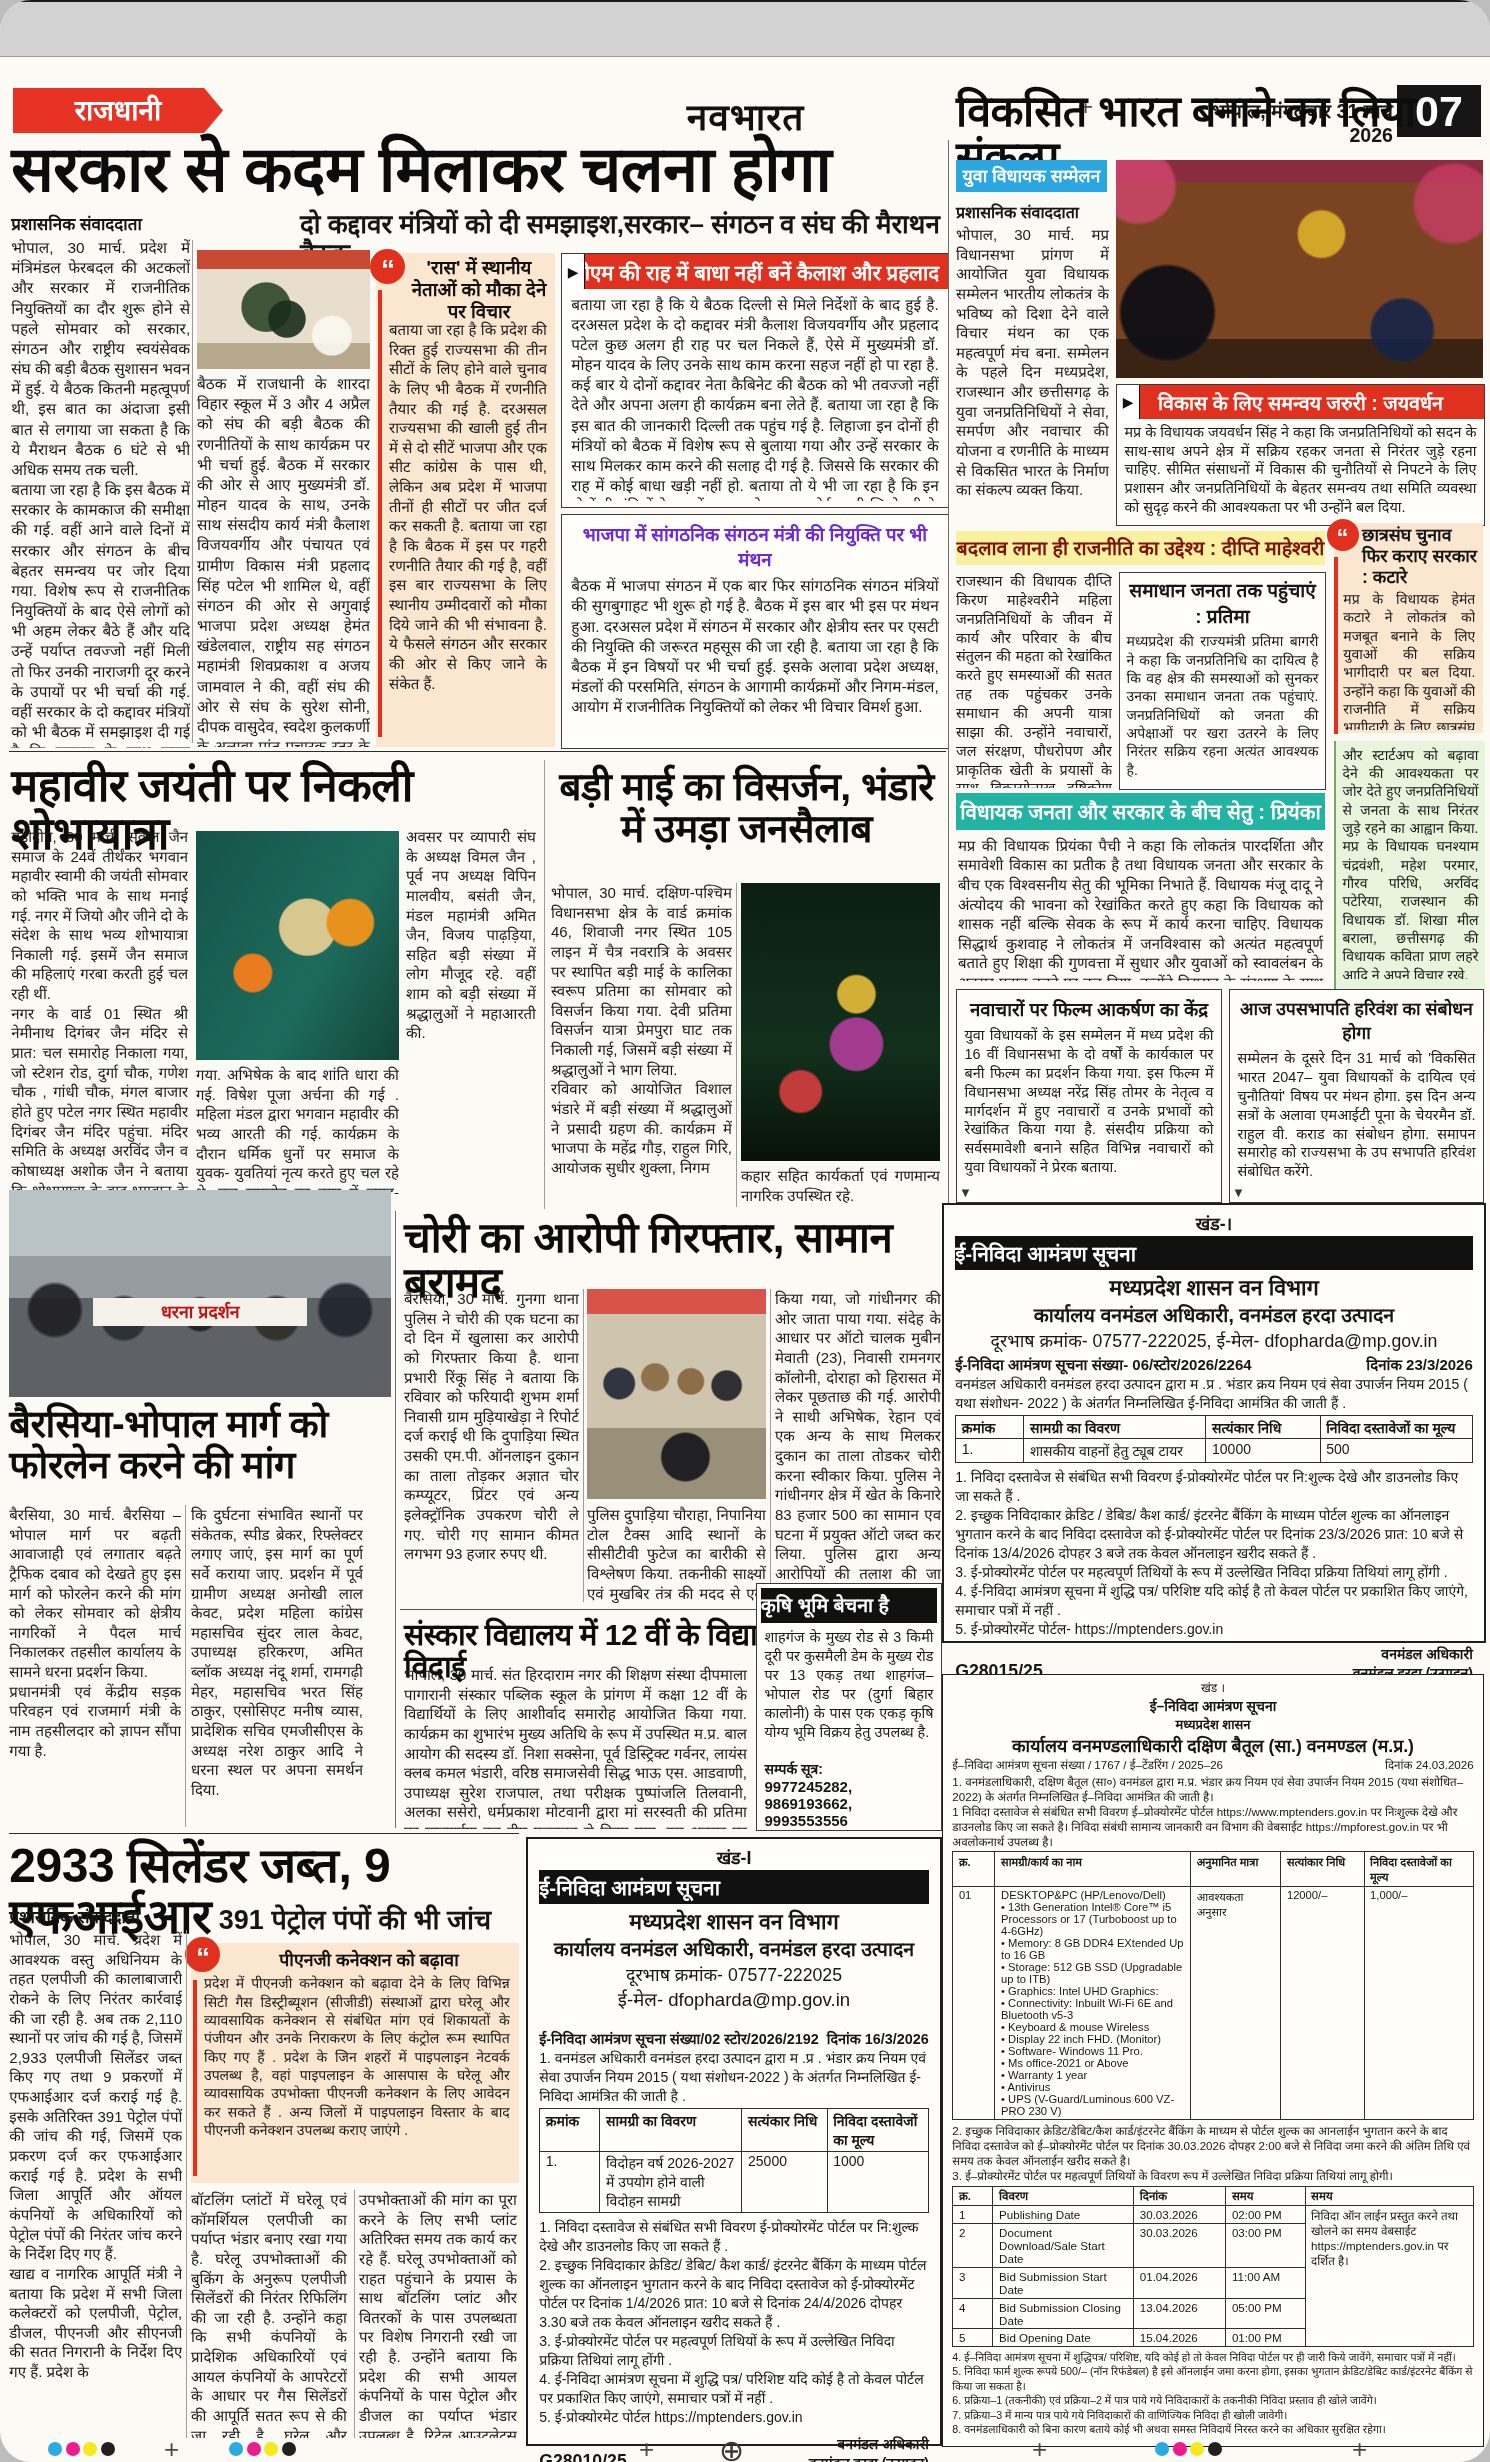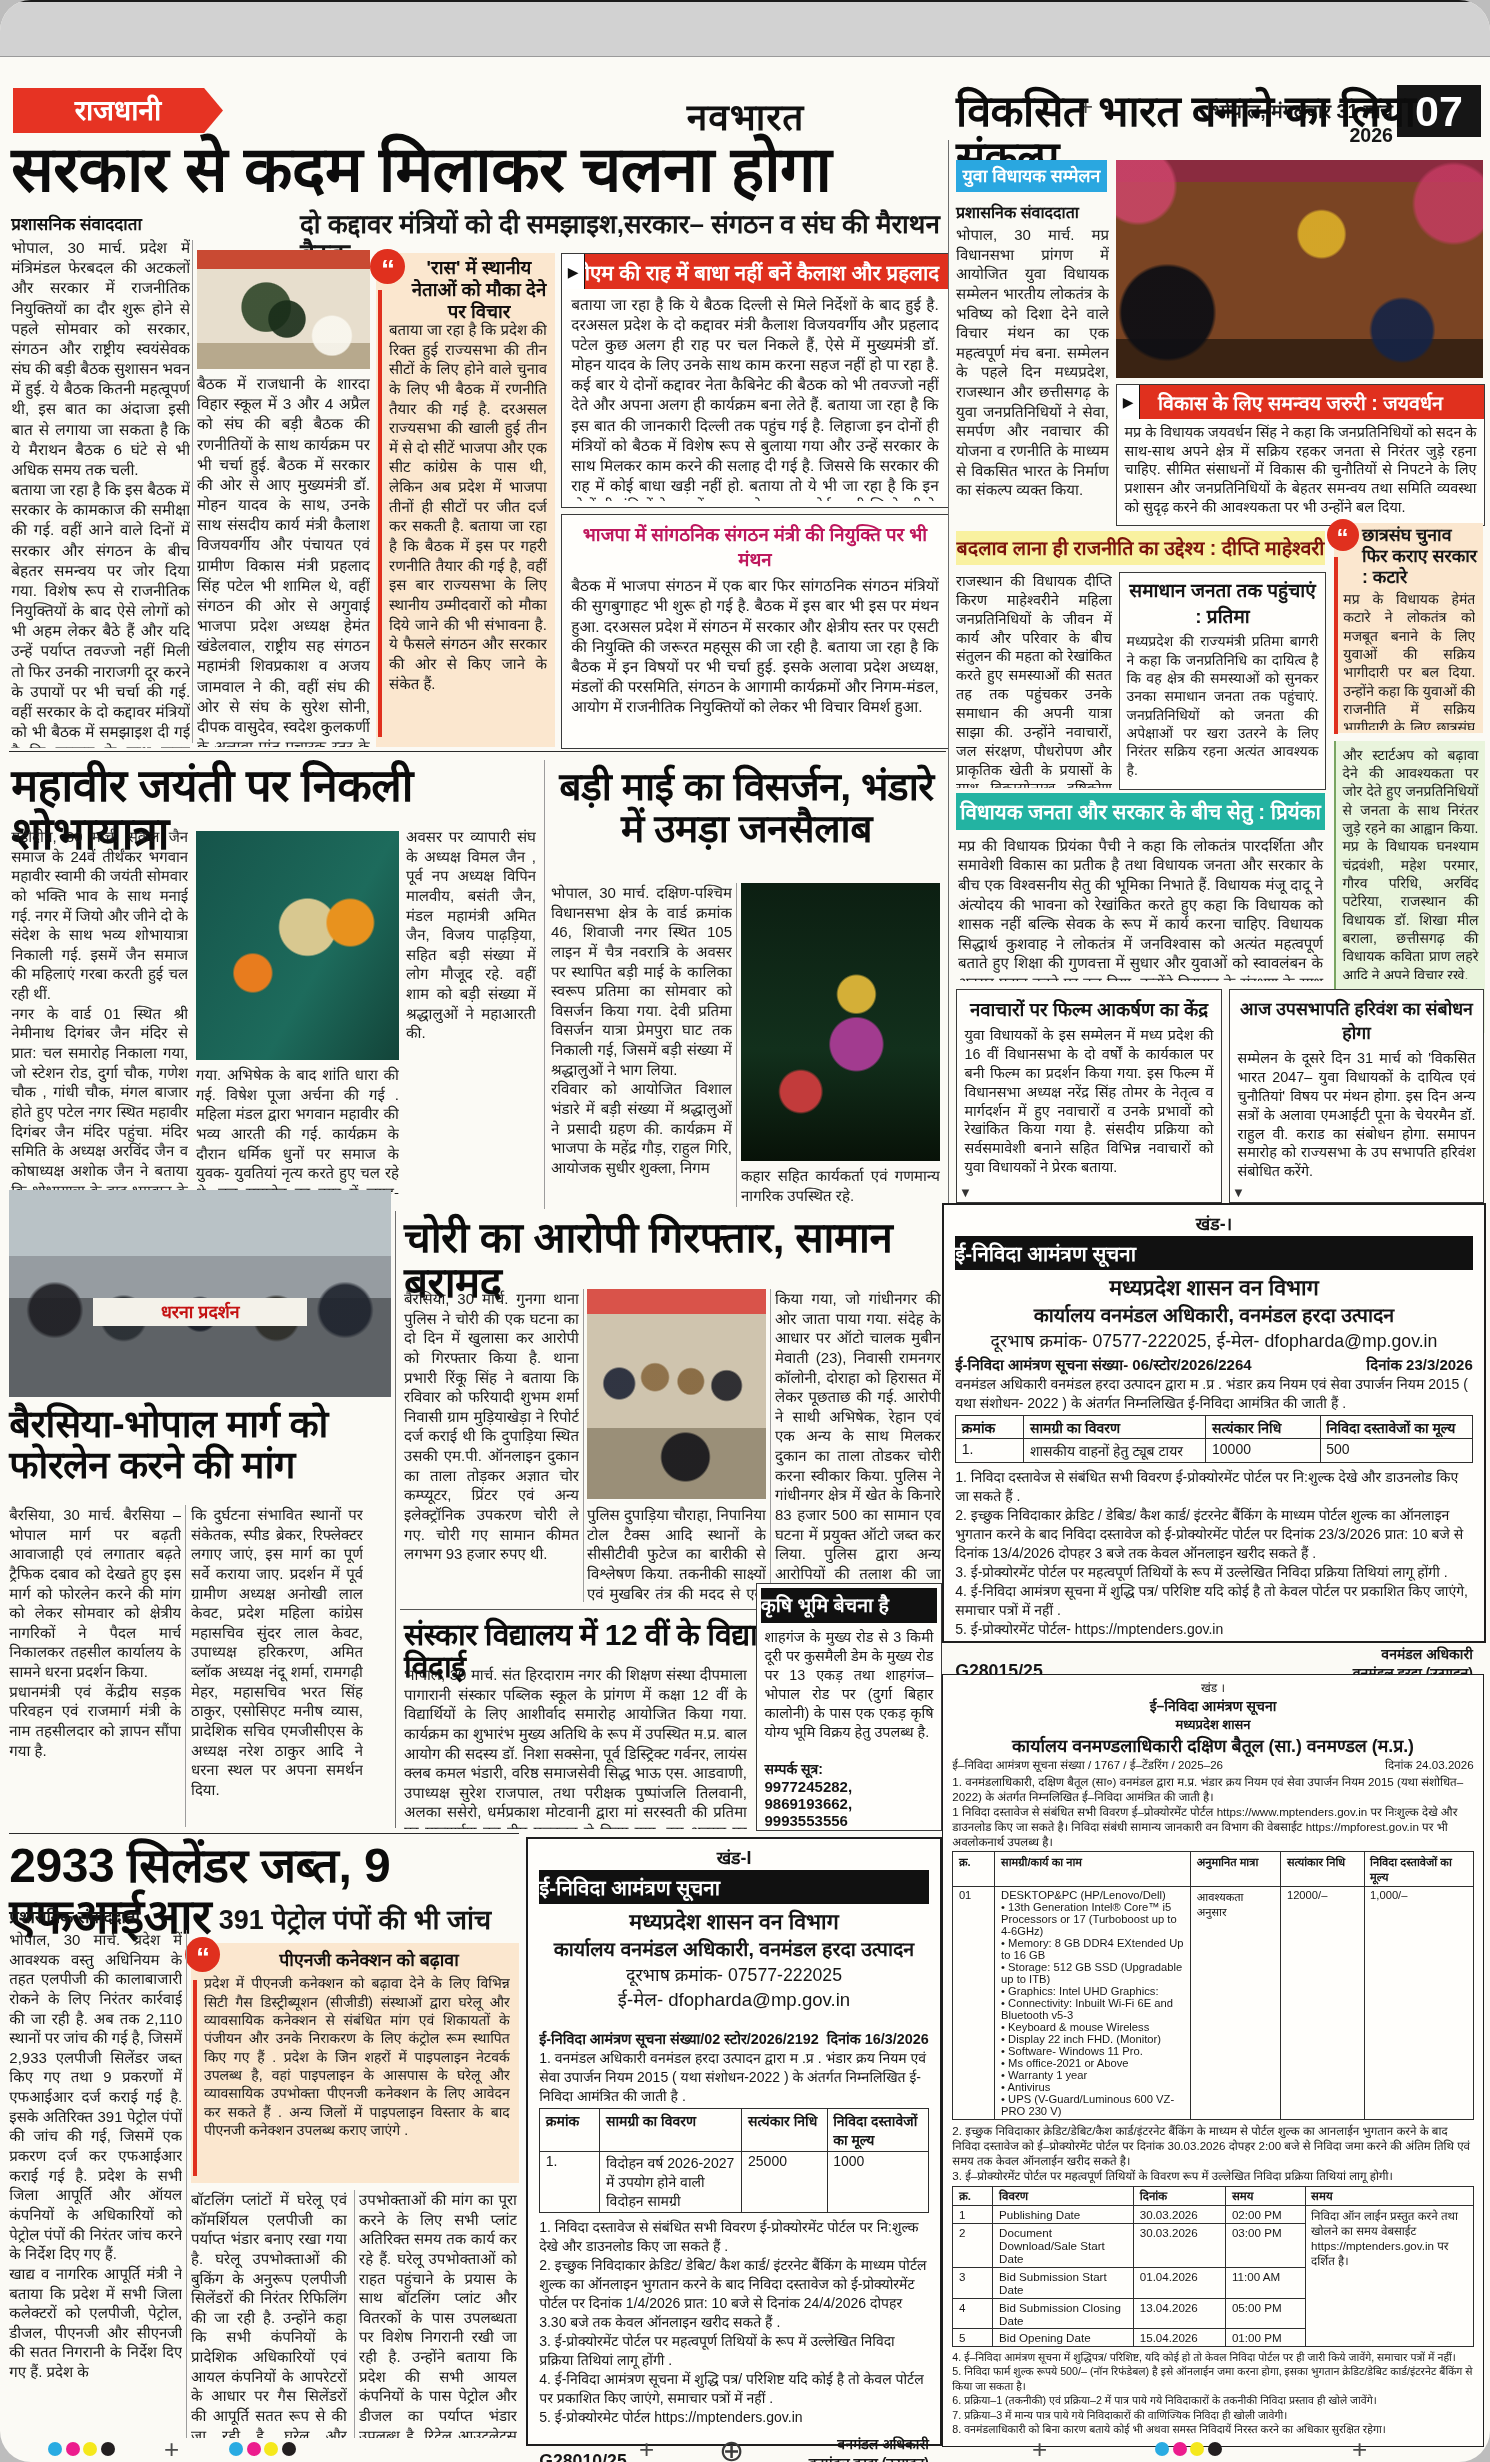--- a/index.html
+++ b/index.html
@@ -63,21 +63,21 @@
 
   <div class="boxed" style="left:561px;top:253px;width:386px;height:253px;">
     <div class="redbar" style="height:35px;font-size:20.5px;">
       <span class="notch">▶</span>
       <span>सीएम की राह में बाधा नहीं बनें कैलाश और प्रहलाद</span>
     </div>
     <div class="bodytxt" style="padding:5.6px 9.3px;height:201px;font-size:15.4px;">बताया जा रहा है कि ये बैठक दिल्ली से मिले निर्देशों के बाद हुई है. दरअसल प्रदेश के दो कद्दावर मंत्री कैलाश विजयवर्गीय और प्रहलाद पटेल कुछ अलग ही राह पर चल निकले हैं, ऐसे में मुख्यमंत्री डॉ. मोहन यादव के लिए उनके साथ काम करना सहज नहीं हो पा रहा है. कई बार ये दोनों कद्दावर नेता कैबिनेट की बैठक को भी तवज्जो नहीं देते और अपना अलग ही कार्यक्रम बना लेते हैं. बताया जा रहा है कि इस बात की जानकारी दिल्ली तक पहुंच गई है. लिहाजा इन दोनों ही मंत्रियों को बैठक में विशेष रूप से बुलाया गया और उन्हें सरकार के साथ मिलकर काम करने की सलाह दी गई है. जिससे कि सरकार की राह में कोई बाधा खड़ी नहीं हो. बताया तो ये भी जा रहा है कि इन दोनों ही मंत्रियों ने मप्र में सरकार के बजाए कोई दूसरी जिम्मेदारी के साथ काम करने की इच्छा जताई है.</div>
   </div>
 
   <div class="boxed" style="left:561px;top:514px;width:386px;height:233px;">
-    <div class="xb c" style="padding:5.6px 7.5px 1.9px;font-size:18.6px;color:#be185d;">भाजपा में सांगठनिक संगठन मंत्री की नियुक्ति पर भी मंथन</div>
+    <div class="xb c" style="padding:5.6px 7.5px 1.9px;font-size:18.6px;color:#6d28d9;">भाजपा में सांगठनिक संगठन मंत्री की नियुक्ति पर भी मंथन</div>
     <div class="bodytxt" style="padding:3.7px 9.3px;height:168px;font-size:15.4px;">बैठक में भाजपा संगठन में एक बार फिर सांगठनिक संगठन मंत्रियों की सुगबुगाहट भी शुरू हो गई है. बैठक में इस बार भी इस पर मंथन हुआ. दरअसल प्रदेश में संगठन में सरकार और क्षेत्रीय स्तर पर एसटी की नियुक्ति की जरूरत महसूस की जा रही है. बताया जा रहा है कि बैठक में इन विषयों पर भी चर्चा हुई. इसके अलावा प्रदेश अध्यक्ष, मंडलों की परसमिति, संगठन के आगामी कार्यक्रमों और निगम-मंडल, आयोग में राजनीतिक नियुक्तियों को लेकर भी विचार विमर्श हुआ.</div>
   </div>
 
   <div class="ruleh" style="left:9.3px;top:751px;width:937px;"></div>
   <div class="rulev" style="left:192px;top:240px;height:503px;"></div>
   <div class="rulev" style="left:948px;top:140px;height:1064px;border-left:1.4px solid #6e6e6e;"></div>
 
   <div class="abs hl" style="left:956px;top:88px;width:529px;font-size:43px;">विकसित भारत बनाने का लिया संकल्प</div>
   <div class="abs b c" style="left:956px;top:160px;width:151px;height:32px;background:#2aa7e0;color:#fff;font-size:17.7px;line-height:32px;">युवा विधायक सम्मेलन</div>
   <div class="abs byline" style="left:956px;top:201px;font-size:16px;">प्रशासनिक संवाददाता</div>

